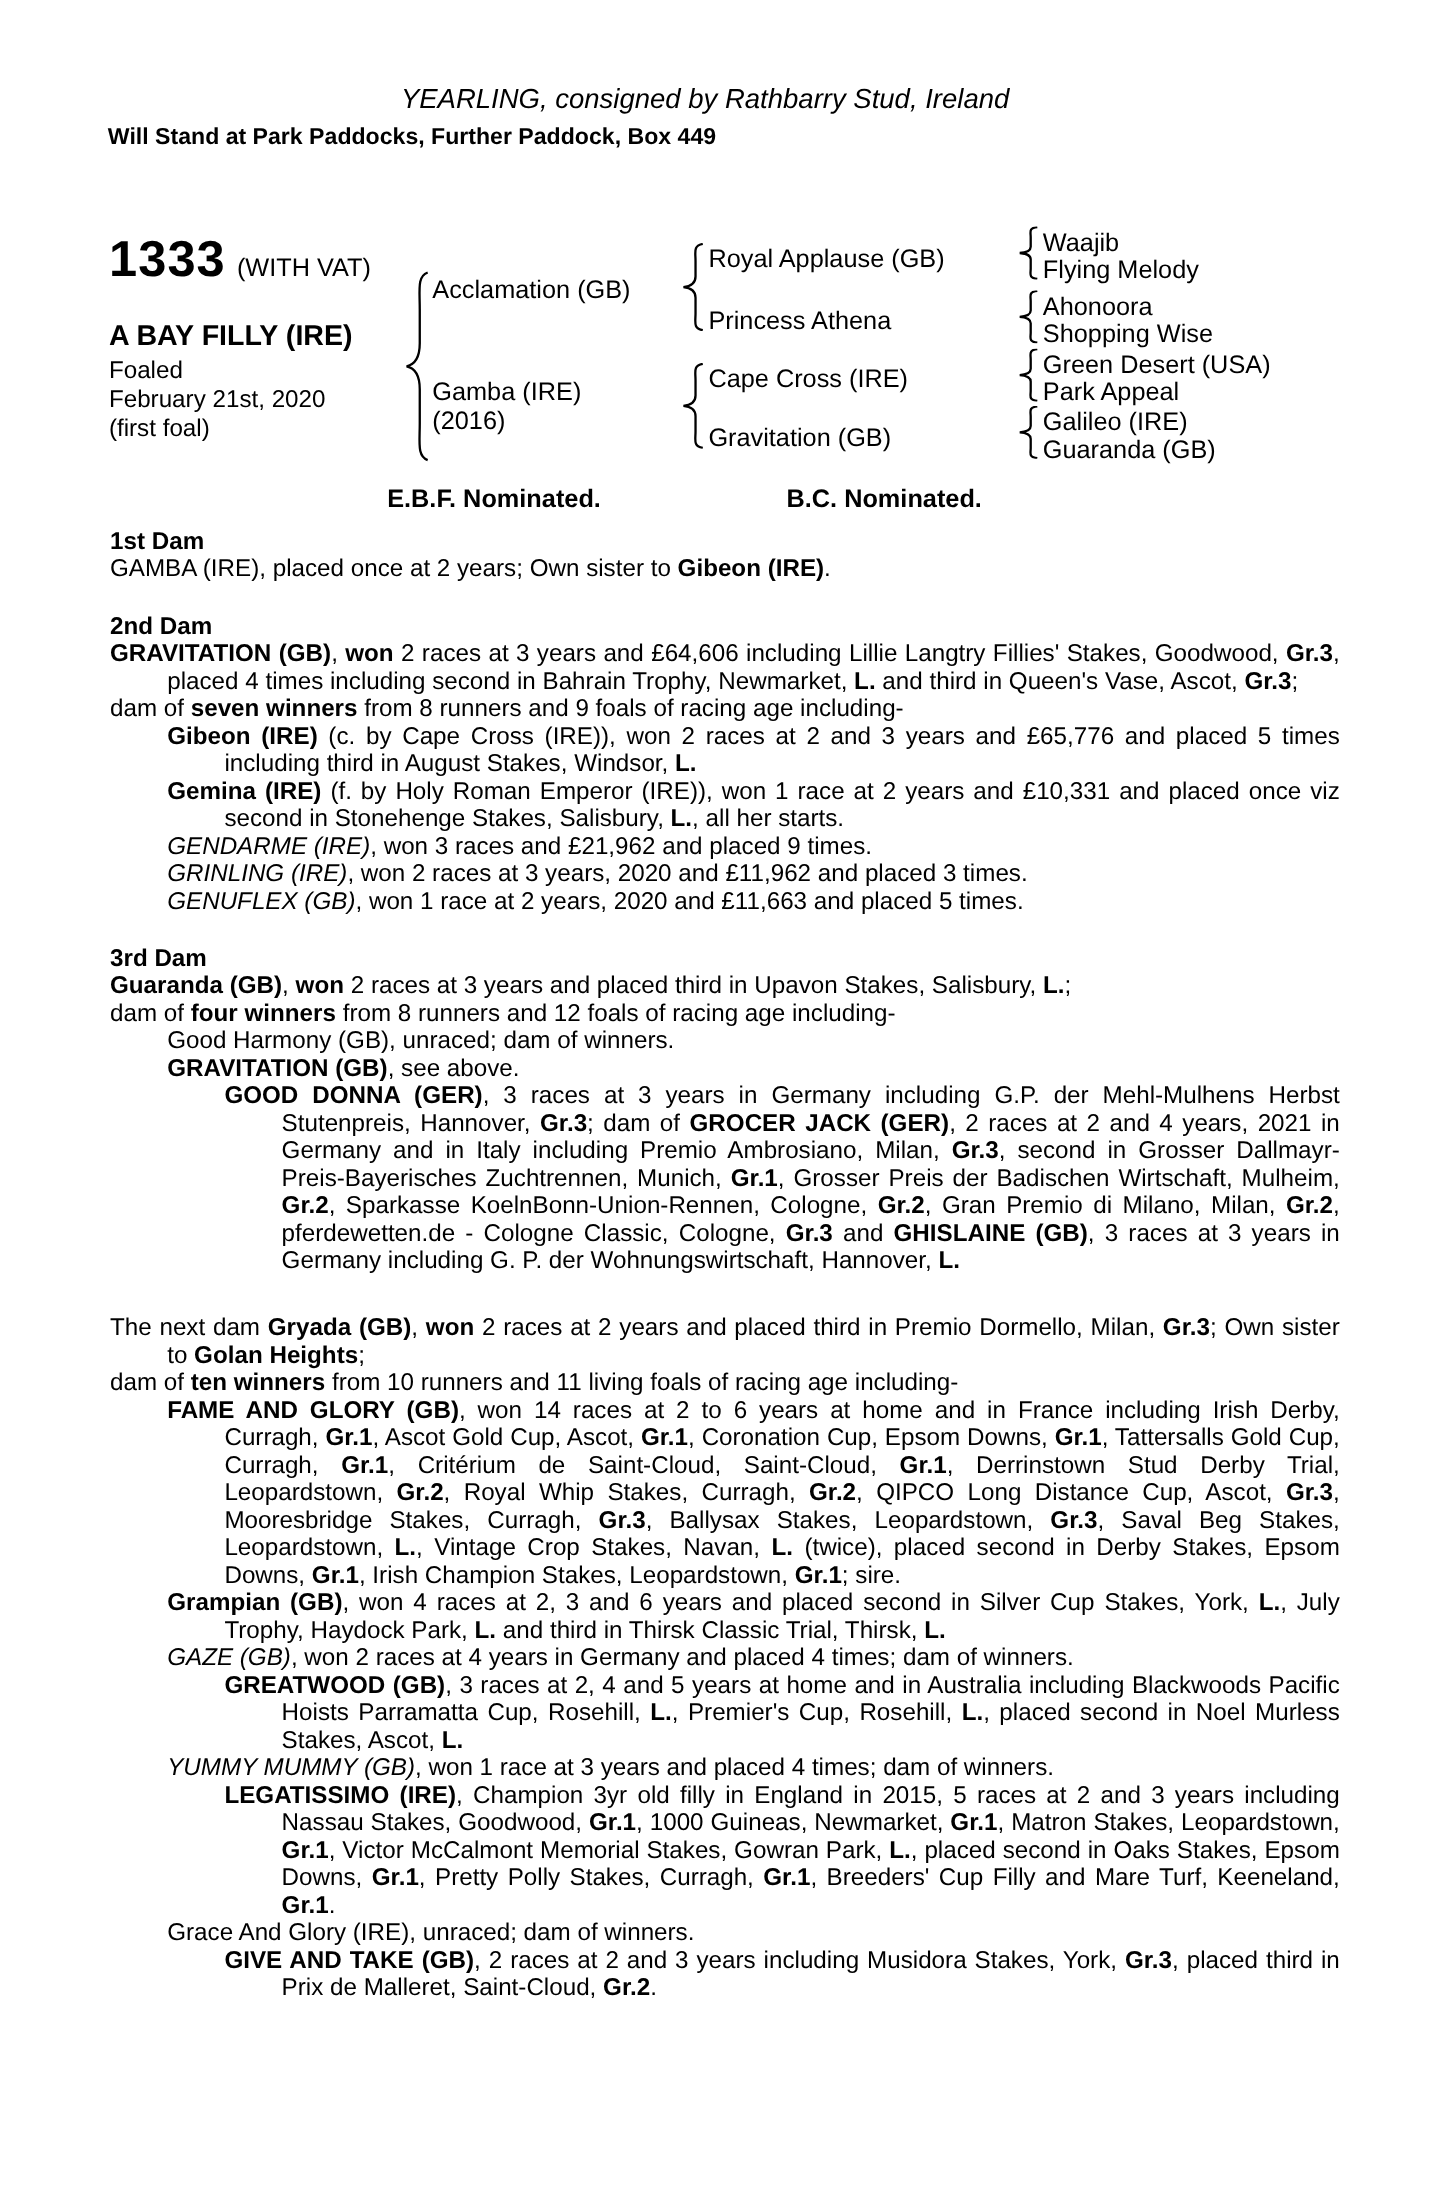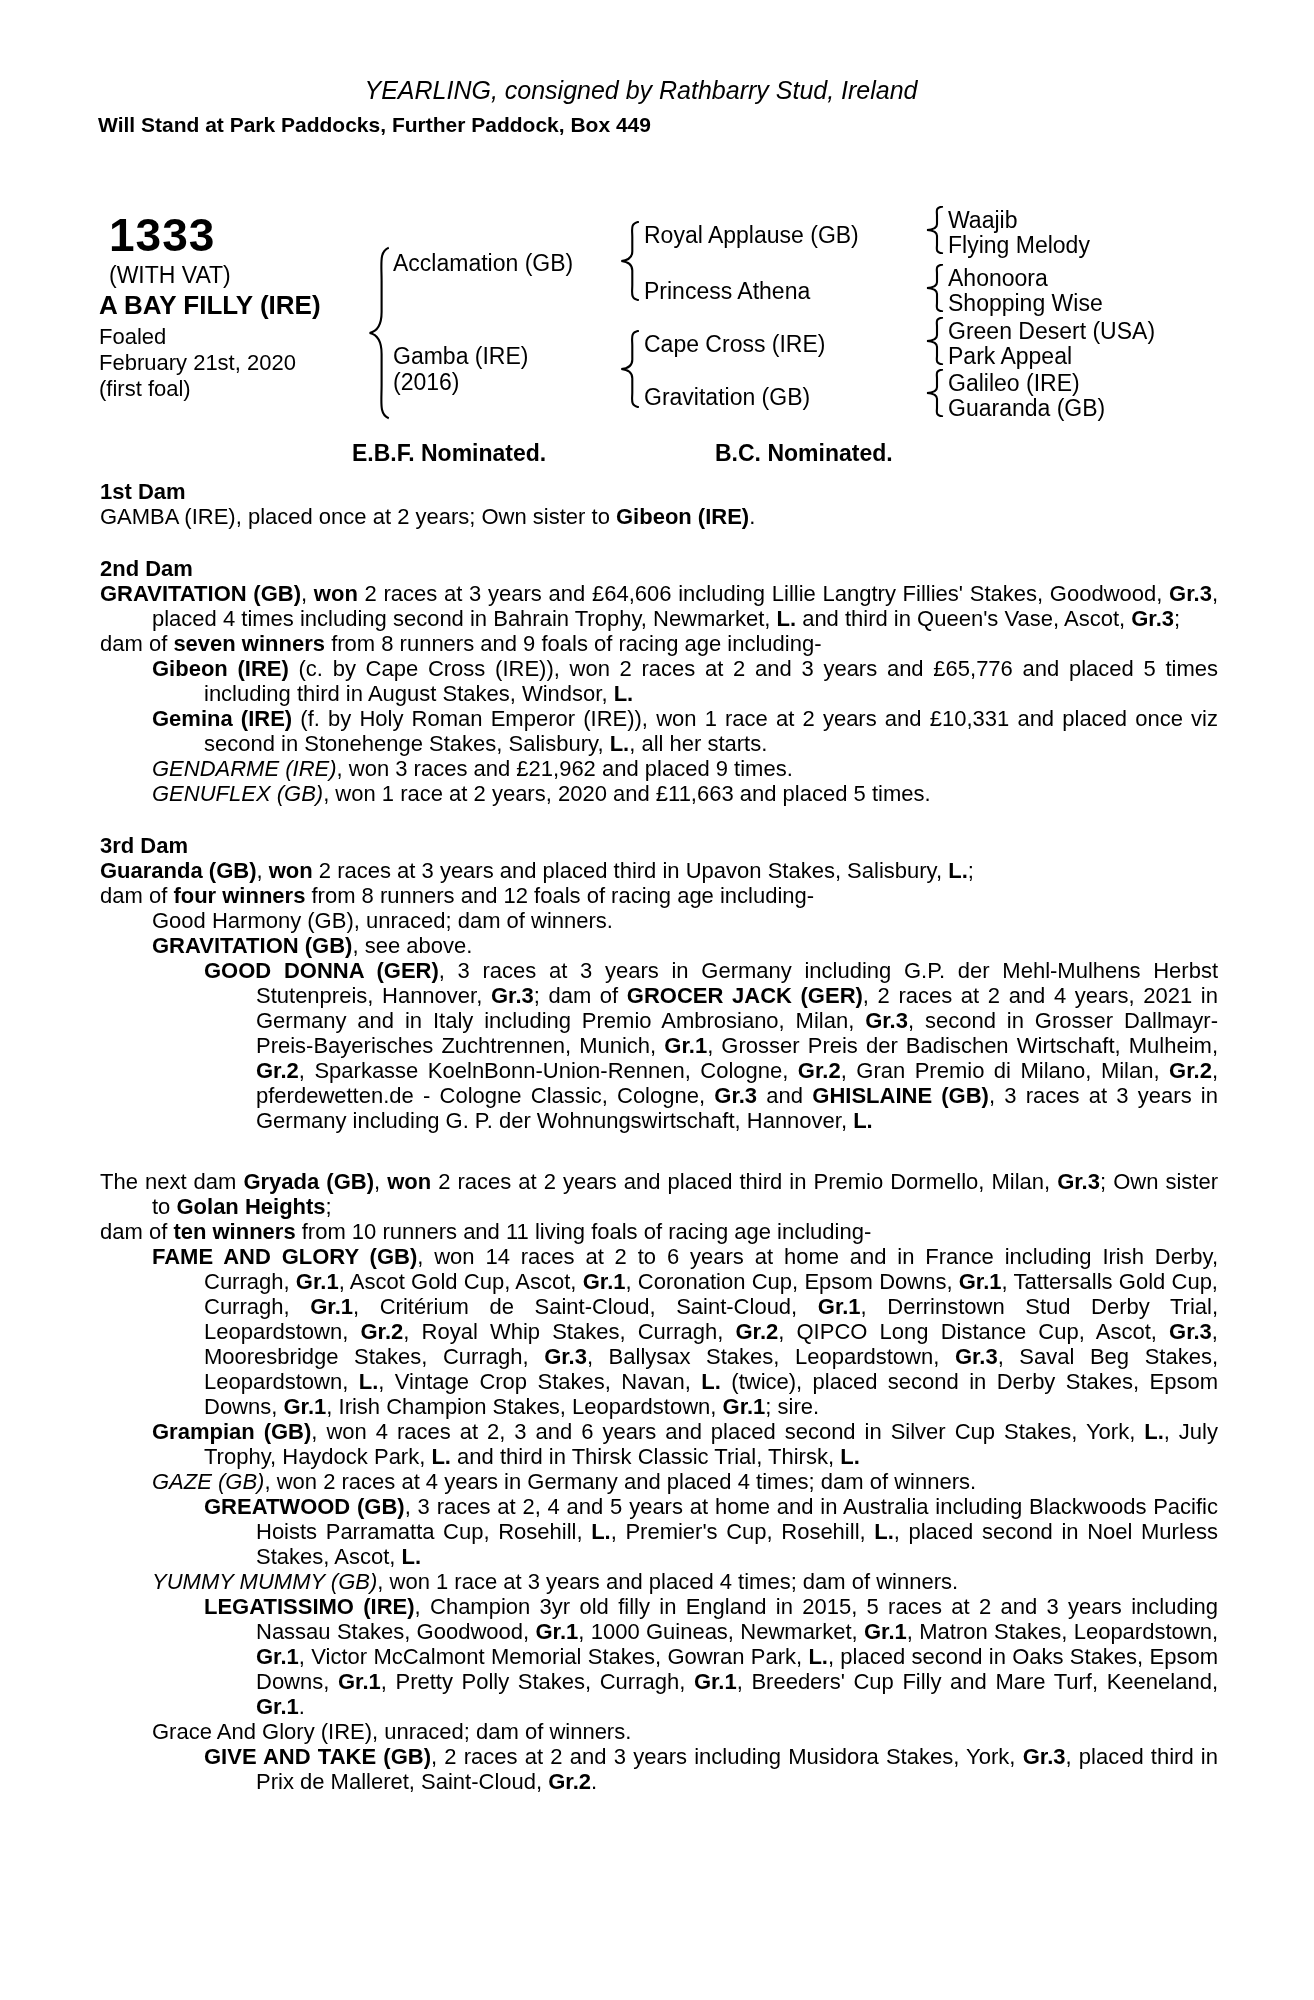--- a/index.html
+++ b/index.html
@@ -21,21 +21,21 @@
     text-align:center;
     font-style:italic;
     font-size:25px;
   }
   .stand{
     top:113px;left:98px;
     font-weight:bold;
     font-size:21px;
   }
   
-  .lot-row{top:208px;left:99px;display:flex;align-items:baseline;flex-direction:column;}
+  .lot-row{top:208px;left:99px;display:flex;align-items:baseline;}
   .lot-number{font-size:46px;font-weight:bold;letter-spacing:1px;}
   .lot-vat{font-size:23px;margin-left:10px;}
   .horse-name{top:290px;left:99px;font-size:26px;font-weight:bold;}
   .horse-line{font-size:22px;left:99px;}
   
   .ped{font-size:23px;}
   .brace svg{display:block;width:100%;height:100%;}
   
   .nom{top:440px;font-weight:bold;font-size:23px;}
   
@@ -134,20 +134,21 @@
         <div class="sec-heading">1st Dam</div>
         <div class="para L0"><span>GAMBA (IRE), placed once at 2 years; Own sister to </span><span class="seg-b">Gibeon (IRE)</span><span>.</span></div>
       </div>
       <div class="section">
         <div class="sec-heading">2nd Dam</div>
         <div class="para L0"><span class="seg-b">GRAVITATION (GB)</span><span>, </span><span class="seg-b">won</span><span> 2 races at 3 years and £64,606 including Lillie Langtry Fillies' Stakes, Goodwood, </span><span class="seg-b">Gr.3</span><span>, placed 4 times including second in Bahrain Trophy, Newmarket, </span><span class="seg-b">L.</span><span> and third in Queen's Vase, Ascot, </span><span class="seg-b">Gr.3</span><span>;</span></div>
         <div class="para L0"><span>dam of </span><span class="seg-b">seven winners</span><span> from 8 runners and 9 foals of racing age including-</span></div>
         <div class="para L1"><span class="seg-b">Gibeon (IRE)</span><span> (c. by Cape Cross (IRE)), won 2 races at 2 and 3 years and £65,776 and placed 5 times including third in August Stakes, Windsor, </span><span class="seg-b">L.</span></div>
         <div class="para L1"><span class="seg-b">Gemina (IRE)</span><span> (f. by Holy Roman Emperor (IRE)), won 1 race at 2 years and £10,331 and placed once viz second in Stonehenge Stakes, Salisbury, </span><span class="seg-b">L.</span><span>, all her starts.</span></div>
         <div class="para L1"><span class="seg-i">GENDARME (IRE)</span><span>, won 3 races and £21,962 and placed 9 times.</span></div>
+        <div class="para L1"><span class="seg-i">GRINLING (IRE)</span><span>, won 2 races at 3 years, 2020 and £11,962 and placed 3 times.</span></div>
         <div class="para L1"><span class="seg-i">GENUFLEX (GB)</span><span>, won 1 race at 2 years, 2020 and £11,663 and placed 5 times.</span></div>
       </div>
       <div class="section">
         <div class="sec-heading">3rd Dam</div>
         <div class="para L0"><span class="seg-b">Guaranda (GB)</span><span>, </span><span class="seg-b">won</span><span> 2 races at 3 years and placed third in Upavon Stakes, Salisbury, </span><span class="seg-b">L.</span><span>;</span></div>
         <div class="para L0"><span>dam of </span><span class="seg-b">four winners</span><span> from 8 runners and 12 foals of racing age including-</span></div>
         <div class="para L1"><span>Good Harmony (GB), unraced; dam of winners.</span></div>
         <div class="para L1"><span class="seg-b">GRAVITATION (GB)</span><span>, see above.</span></div>
         <div class="para L2"><span class="seg-b">GOOD DONNA (GER)</span><span>, 3 races at 3 years in Germany including G.P. der Mehl-Mulhens Herbst Stutenpreis, Hannover, </span><span class="seg-b">Gr.3</span><span>; dam of </span><span class="seg-b">GROCER JACK (GER)</span><span>, 2 races at 2 and 4 years, 2021 in Germany and in Italy including Premio Ambrosiano, Milan, </span><span class="seg-b">Gr.3</span><span>, second in Grosser Dallmayr-Preis-Bayerisches Zuchtrennen, Munich, </span><span class="seg-b">Gr.1</span><span>, Grosser Preis der Badischen Wirtschaft, Mulheim, </span><span class="seg-b">Gr.2</span><span>, Sparkasse KoelnBonn-Union-Rennen, Cologne, </span><span class="seg-b">Gr.2</span><span>, Gran Premio di Milano, Milan, </span><span class="seg-b">Gr.2</span><span>, pferdewetten.de - Cologne Classic, Cologne, </span><span class="seg-b">Gr.3</span><span> and </span><span class="seg-b">GHISLAINE (GB)</span><span>, 3 races at 3 years in Germany including G. P. der Wohnungswirtschaft, Hannover, </span><span class="seg-b">L.</span></div>
       </div>

